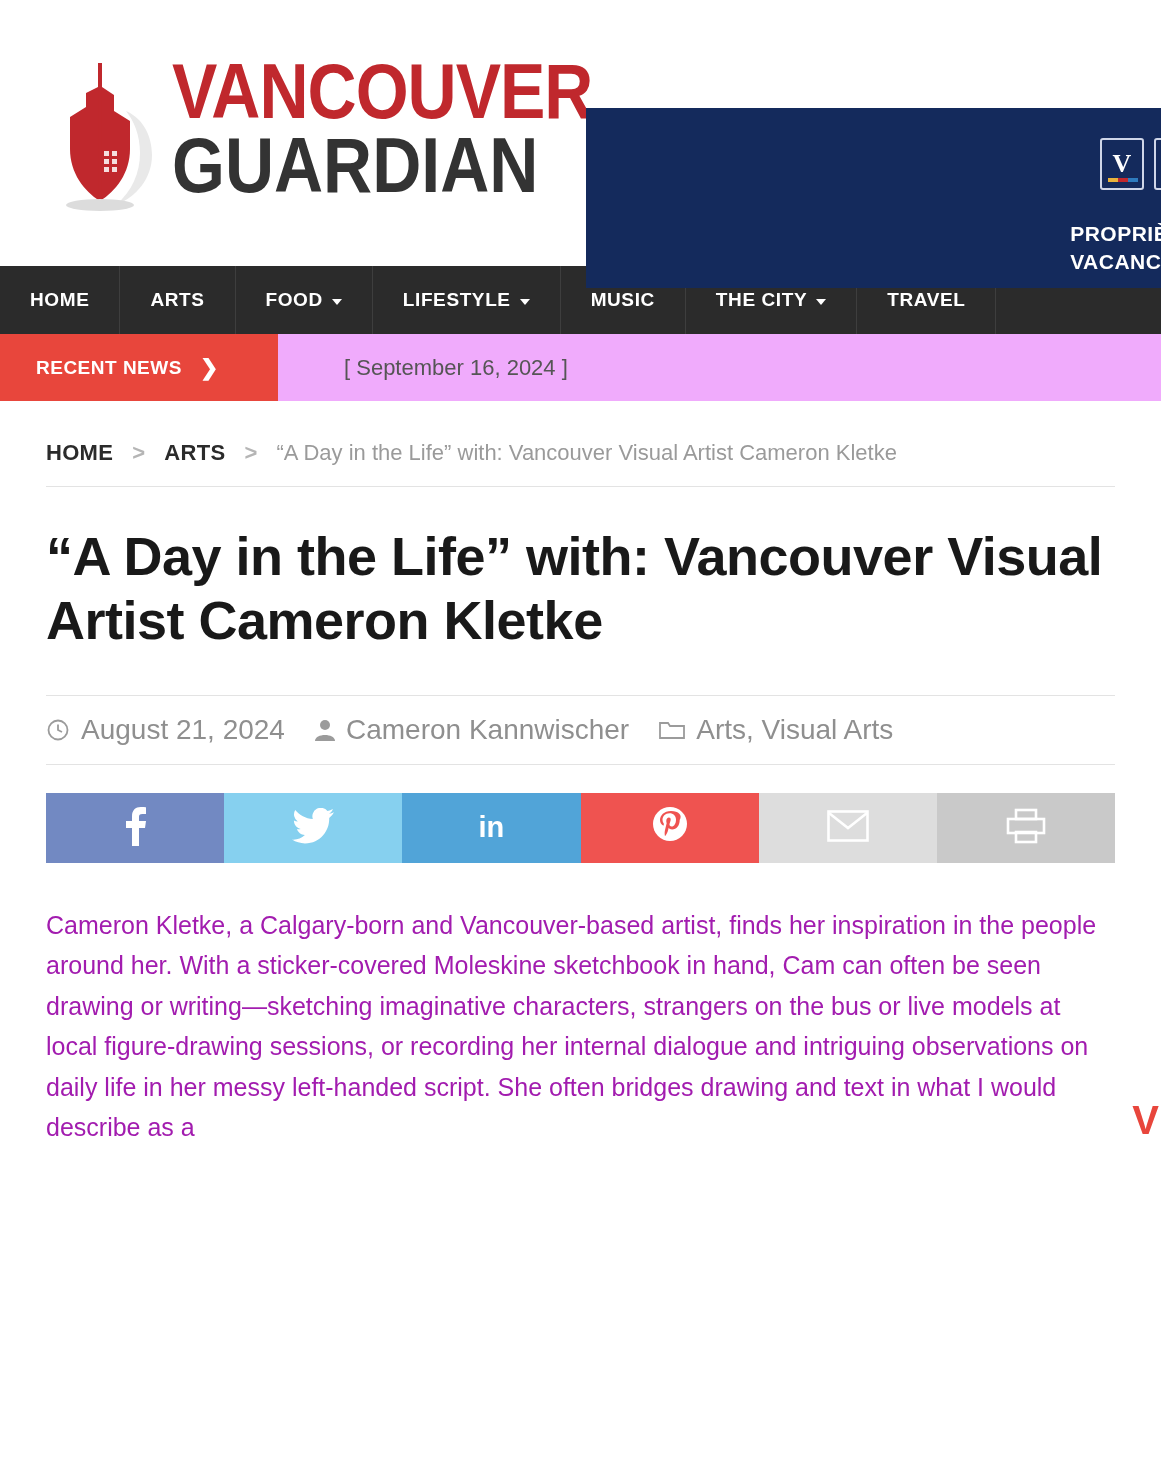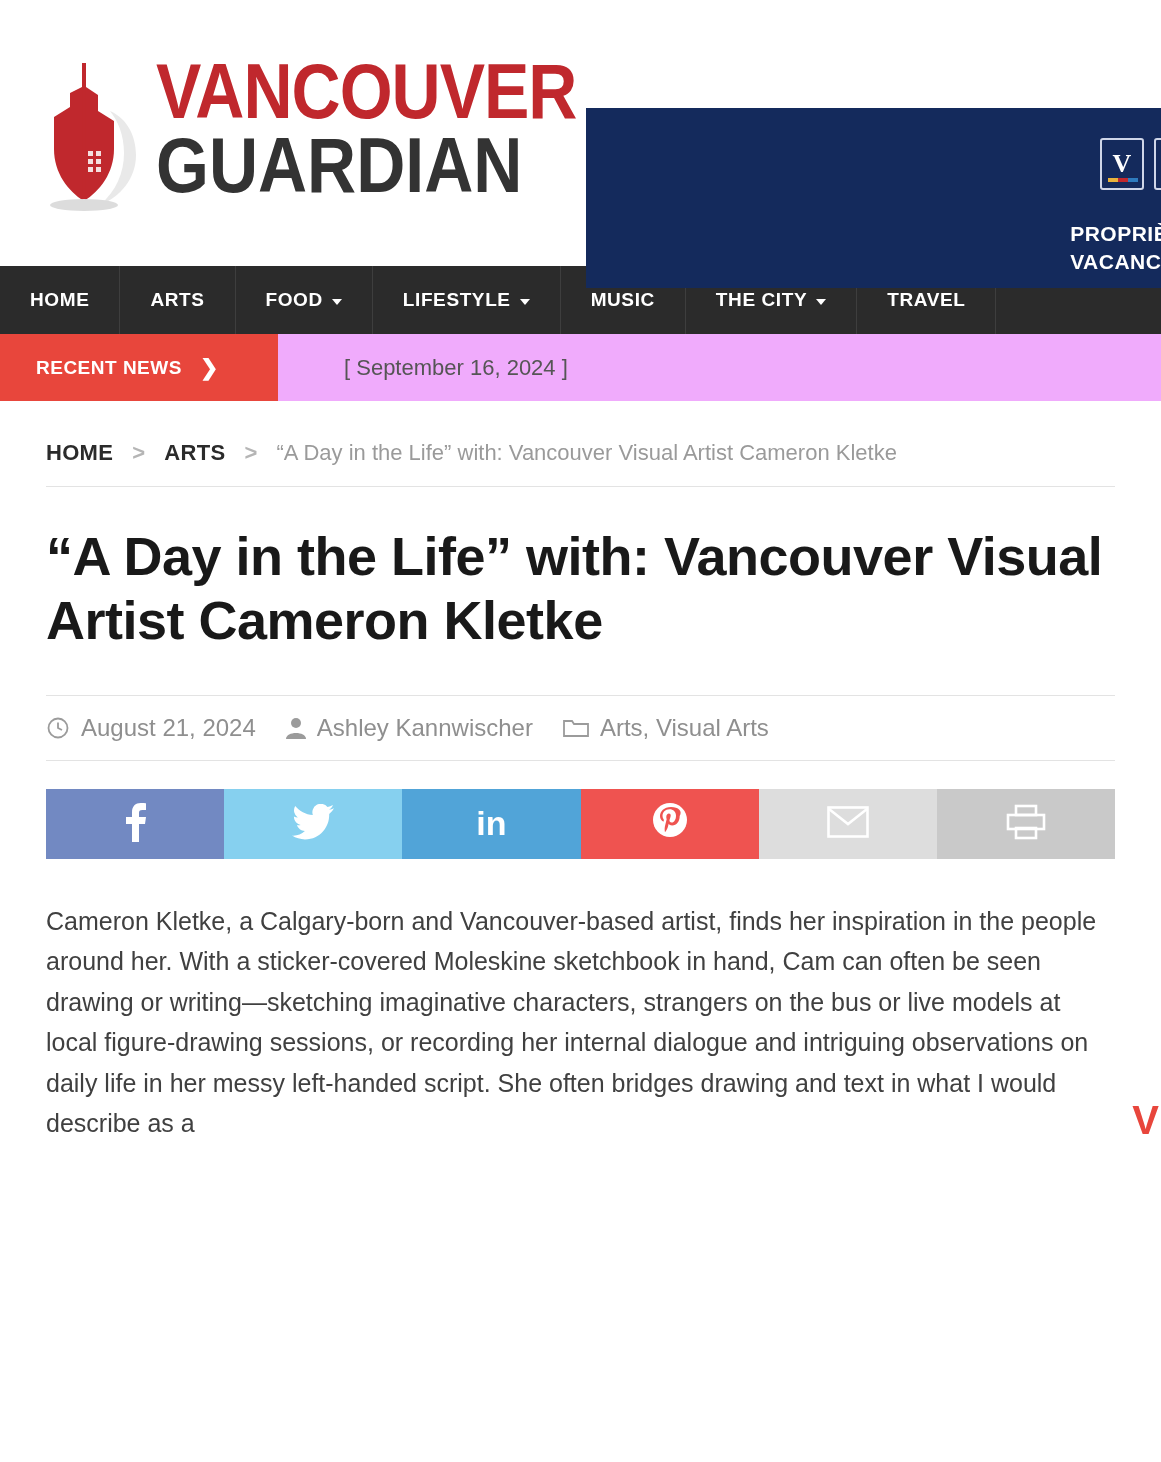--- a/index.html
+++ b/index.html
@@ -35,21 +35,21 @@
   .masthead {
     height: 266px;
     display: flex;
     align-items: center;
     position: relative;
     background: #fff;
   }
   .logo-wrap {
     display: flex;
     align-items: center;
-    padding-left: 24px;
+    padding-left: 40px;
   }
   .logo-mark {
     width: 120px;
     height: 160px;
     position: relative;
     margin-right: 12px;
     flex: none;
   }
   .logo-mark svg { display: block; }
   .logo-text { line-height: 0.85; }
@@ -221,21 +221,21 @@
     padding-bottom: 42px;
   }
 
   .meta {
     border-top: 1px solid #e3e3e3;
     border-bottom: 1px solid #e3e3e3;
     padding: 18px 0;
     display: flex;
     align-items: center;
     gap: 10px;
-    font-size: 24px;
+    font-size: 28px;
     color: #8f8f8f;
     text-align: center;
   }
   .meta .m-item { display: flex; align-items: center; gap: 11px; margin-right: 20px; }
   .meta svg { display: block; }
 
   
   .share {
     display: flex;
     margin-top: 28px;
@@ -258,21 +258,21 @@
     font-size: 36px;
     font-weight: 700;
     font-family: "Liberation Serif", serif;
   }
 
   
   .article-body {
     margin-top: 42px;
     font-size: 25px;
     line-height: 1.62;
-    color: #404040;
+    color: #a21caf;
     font-family: "Liberation Sans", sans-serif;
   }
 
   .right-edge-letter {
     position: absolute;
     right: 2px;
     top: 1098px;
     font-size: 40px;
     font-weight: 700;
     color: #e8463c;
@@ -385,21 +385,21 @@
         </span>
         <span>August 21, 2024</span>
       </span>
       <span class="m-item">
         <span>
           <svg width="20" height="22" viewBox="0 0 20 22">
               <circle cx="10" cy="6" r="5" fill="#9b9b9b"></circle>
               <path d="M0 22 C0 14 20 14 20 22 Z" fill="#9b9b9b"></path>
             </svg>
         </span>
-        <span>Ashley Kannwischer</span>
+        <span>Cameron Kannwischer</span>
       </span>
       <span class="m-item">
         <span>
           <svg width="26" height="22" viewBox="0 0 26 22">
               <path d="M1 4 H9 L11 7 H25 V19 H1 Z" fill="none" stroke="#9b9b9b" stroke-width="1.8"></path>
             </svg>
         </span>
         <span>Arts, Visual Arts</span>
       </span>
     </div>
@@ -413,21 +413,21 @@
         </span>
       </div>
       <div class="tw">
         <span>
           <svg width="42" height="36" viewBox="0 0 42 36">
               <path d="M42 4.3c-1.5.7-3.2 1.2-4.9 1.4 1.8-1.1 3.1-2.8 3.8-4.8-1.7 1-3.5 1.7-5.4 2.1A8.5 8.5 0 0 0 20.8 11c-7.1-.4-13.4-3.8-17.6-9a8.5 8.5 0 0 0 2.6 11.4c-1.4 0-2.7-.4-3.9-1v.1c0 4.1 2.9 7.6 6.8 8.4-1.2.3-2.5.4-3.8.1 1.1 3.4 4.2 5.9 8 6A17 17 0 0 1 0 31.6a24 24 0 0 0 13 3.8c15.6 0 24.2-13 24.2-24.2v-1.1A17 17 0 0 0 42 4.3z" fill="#ffffff"></path>
             </svg>
         </span>
       </div>
       <div class="li">
-        <span class="glyph" style="font-family:'Liberation Sans',sans-serif;font-size:34px;">in</span>
+        <span class="glyph" style="font-family:'Liberation Sans',sans-serif;font-size:29px;">in</span>
       </div>
       <div class="pi">
         <span>
           <svg width="34" height="38" viewBox="0 0 34 38">
               <circle cx="17" cy="17" r="17" fill="#ffffff"></circle>
               <path d="M18 4c-7 0-11 4.6-11 9.1 0 2.1 1.2 4.7 3.1 5.5.3.1.5 0 .5-.3l.3-1.2c.1-.3 0-.4-.2-.7a6 6 0 0 1-1.2-3.5c0-3.4 2.6-6.7 7-6.7 3.8 0 6.5 2.6 6.5 6.3 0 4.2-1.9 7.1-4.4 7.1-1.4 0-2.4-1.1-2.1-2.5.4-1.7 1.2-3.5 1.2-4.7 0-1.1-.6-2-1.8-2-1.4 0-2.6 1.5-2.6 3.5 0 1.3.4 2.1.4 2.1l-1.8 7.6c-.5 2.2-.1 5 0 5.2 0 .2.2.2.3.1.1-.2 1.9-2.3 2.5-4.4l1-3.7c.5.9 1.9 1.7 3.4 1.7 4.5 0 7.6-4.1 7.6-9.5C29.7 8.2 25.6 4 18 4z" fill="#ef5350"></path>
             </svg>
         </span>
       </div>
       <div class="em">

